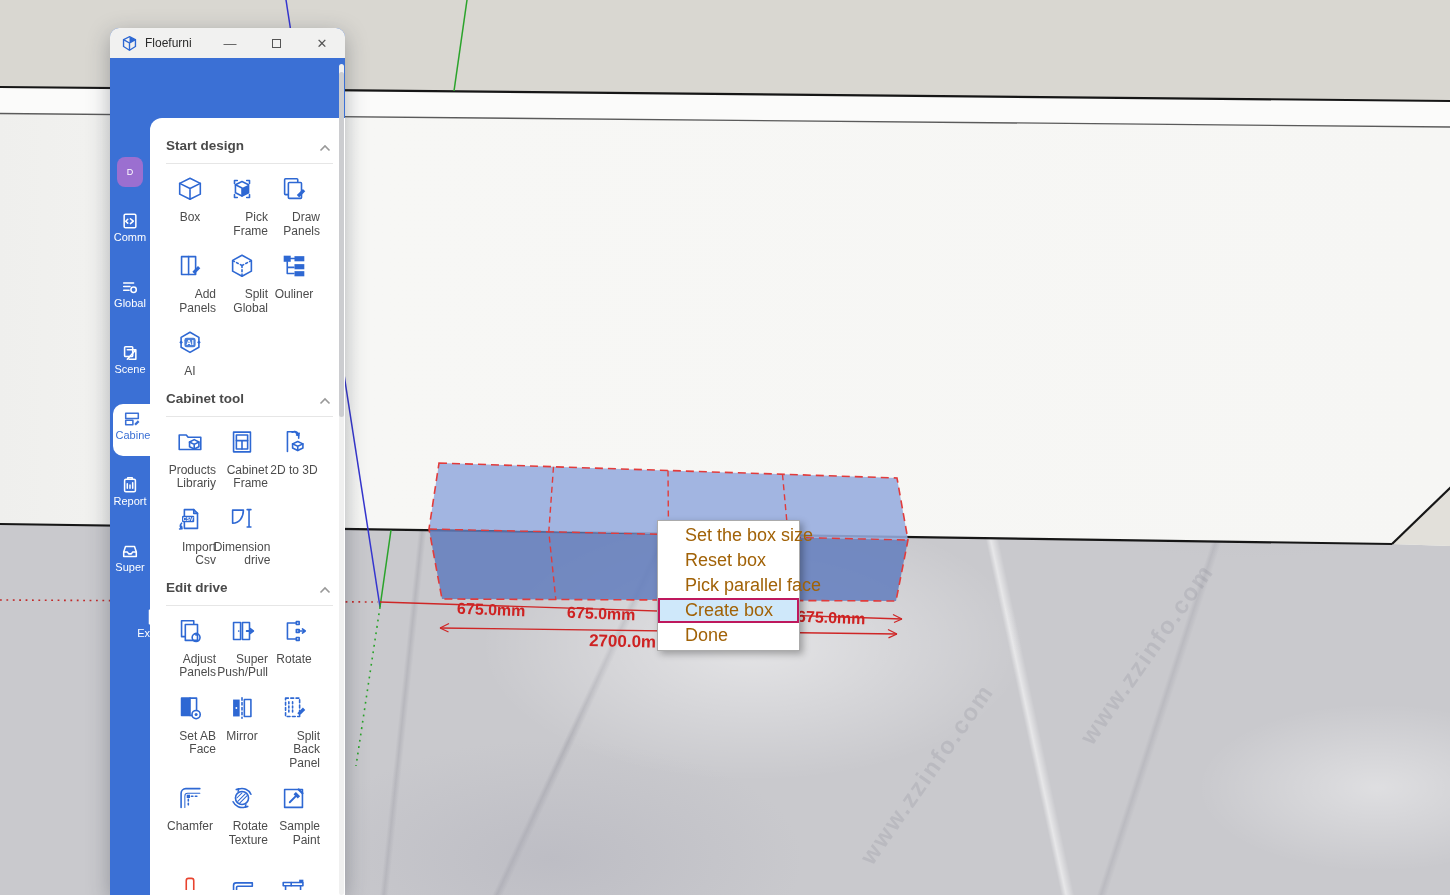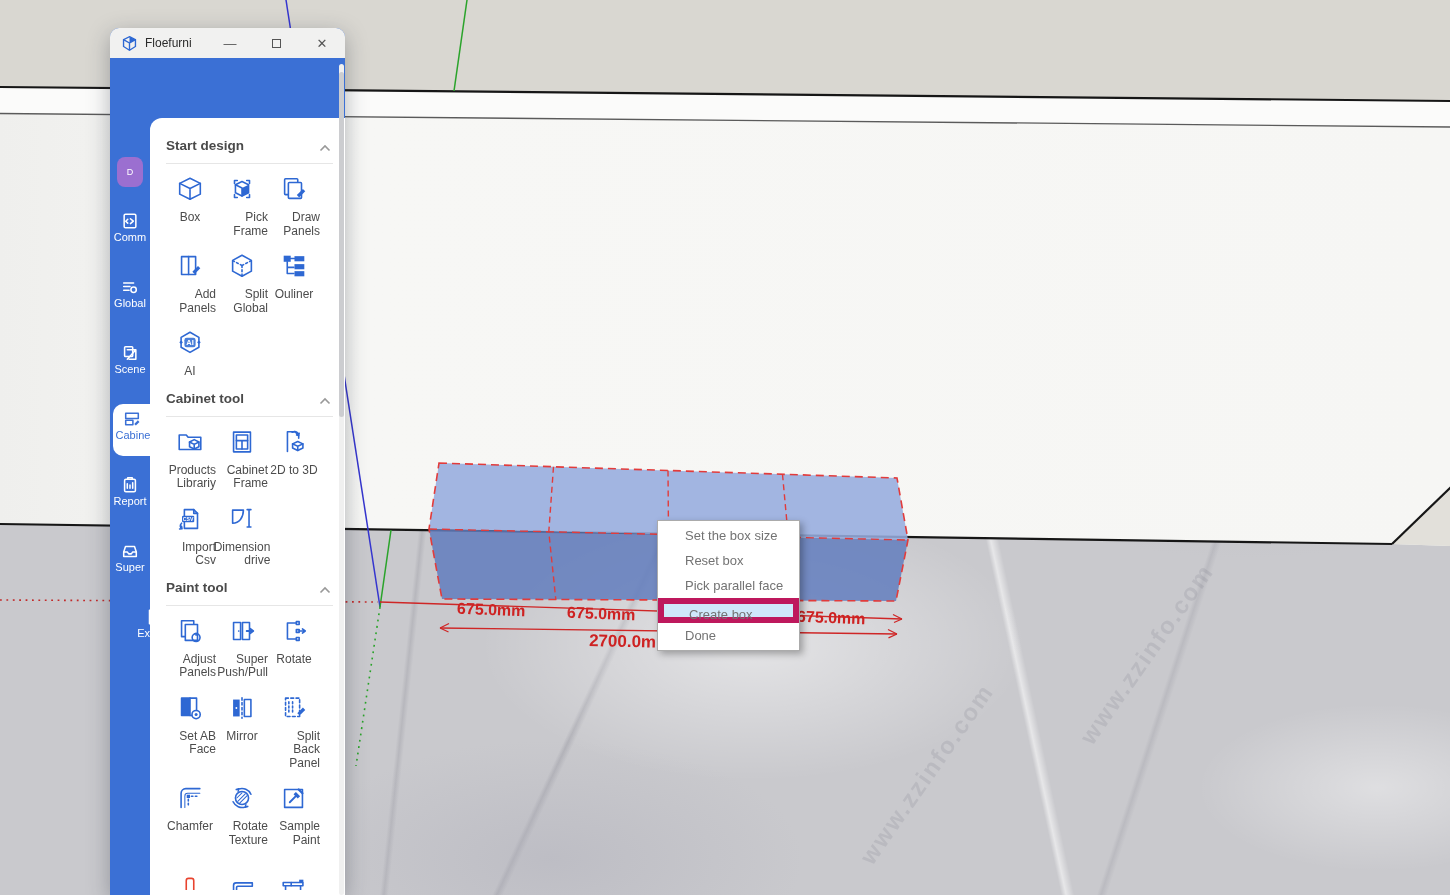--- a/index.html
+++ b/index.html
@@ -40,23 +40,23 @@
   .dim-seg { font-size:16px; }
   .seg0 { left:457px; top:601px; transform:rotate(2deg); }
   .seg1 { left:567px; top:605px; transform:rotate(2deg); }
   .seg2 { left:797px; top:609px; transform:rotate(2deg); }
   .dim-total { left:589px; top:632px; font-size:17px; transform:rotate(1.5deg); }
 
   
   .context-menu { position:absolute; left:657px; top:520px; width:143px; background:#fff;
                   border:1px solid #ababab; box-shadow:3px 3px 7px rgba(0,0,0,.3);
                   padding:2px 0; z-index:40; }
-  .menu-item { height:25px; line-height:25px; padding-left:27px; font-size:13px;
-               color:#737373; white-space:nowrap; }
-  .menu-item.highlighted { background:#cfe8fa; border:6px solid #be185d;
+  .menu-item { height:25px; line-height:25px; padding-left:27px; font-size:18px;
+               color:#a16207; white-space:nowrap; }
+  .menu-item.highlighted { background:#cfe8fa; border:2px solid #be185d;
                line-height:21px; padding-left:25px; }
 
   
   .window { position:absolute; left:110px; top:28px; width:235px; bottom:0; z-index:30;
             border-radius:9px 9px 0 0; overflow:hidden;
             box-shadow:0 6px 22px rgba(40,45,60,.35); background:#3b70d5; }
   .titlebar { height:30px; background:#f1f1f0; display:flex; align-items:center;
               padding-left:11px; }
   .titlebar .t-logo { width:17px; height:17px; margin-right:7px; }
   .titlebar .t-title { font-size:12px; color:#2b2b2b; flex:1; }
@@ -346,21 +346,21 @@
             </div>
             <div class="tool">
               <span><svg viewBox="0 0 32 32" fill="none" stroke="#2e68d3" stroke-width="1.7" stroke-linecap="round" stroke-linejoin="round">
                   <path d="M6 6.5h11.5 M6 6.5v14 M6 20.5c7 0 11.5-6 11.5-14"></path>
                   <path d="M21.5 6h4 M23.5 6v18.5 M21.5 24.5h4"></path>
                 </svg></span>
               <div class="tool-label">Dimension drive</div>
             </div>
           </div>
           <div class="sec-header">
-            <span class="sec-title">Paint tool</span>
+            <span class="sec-title">Edit drive</span>
             <span><svg width="12" height="8" viewBox="0 0 12 8" fill="none" stroke="#999" stroke-width="1.6">
                 <path d="M1.5 6.5 6 2 10.5 6.5"></path>
               </svg></span>
           </div>
           <div class="sec-divider"></div>
           <div class="tool-grid">
             <div class="tool">
               <span><svg viewBox="0 0 32 32" fill="none" stroke="#2e68d3" stroke-width="1.7" stroke-linecap="round" stroke-linejoin="round">
                   <rect x="7" y="5" width="13" height="17"></rect>
                   <rect x="11" y="9" width="13" height="17" fill="#fff"></rect>

